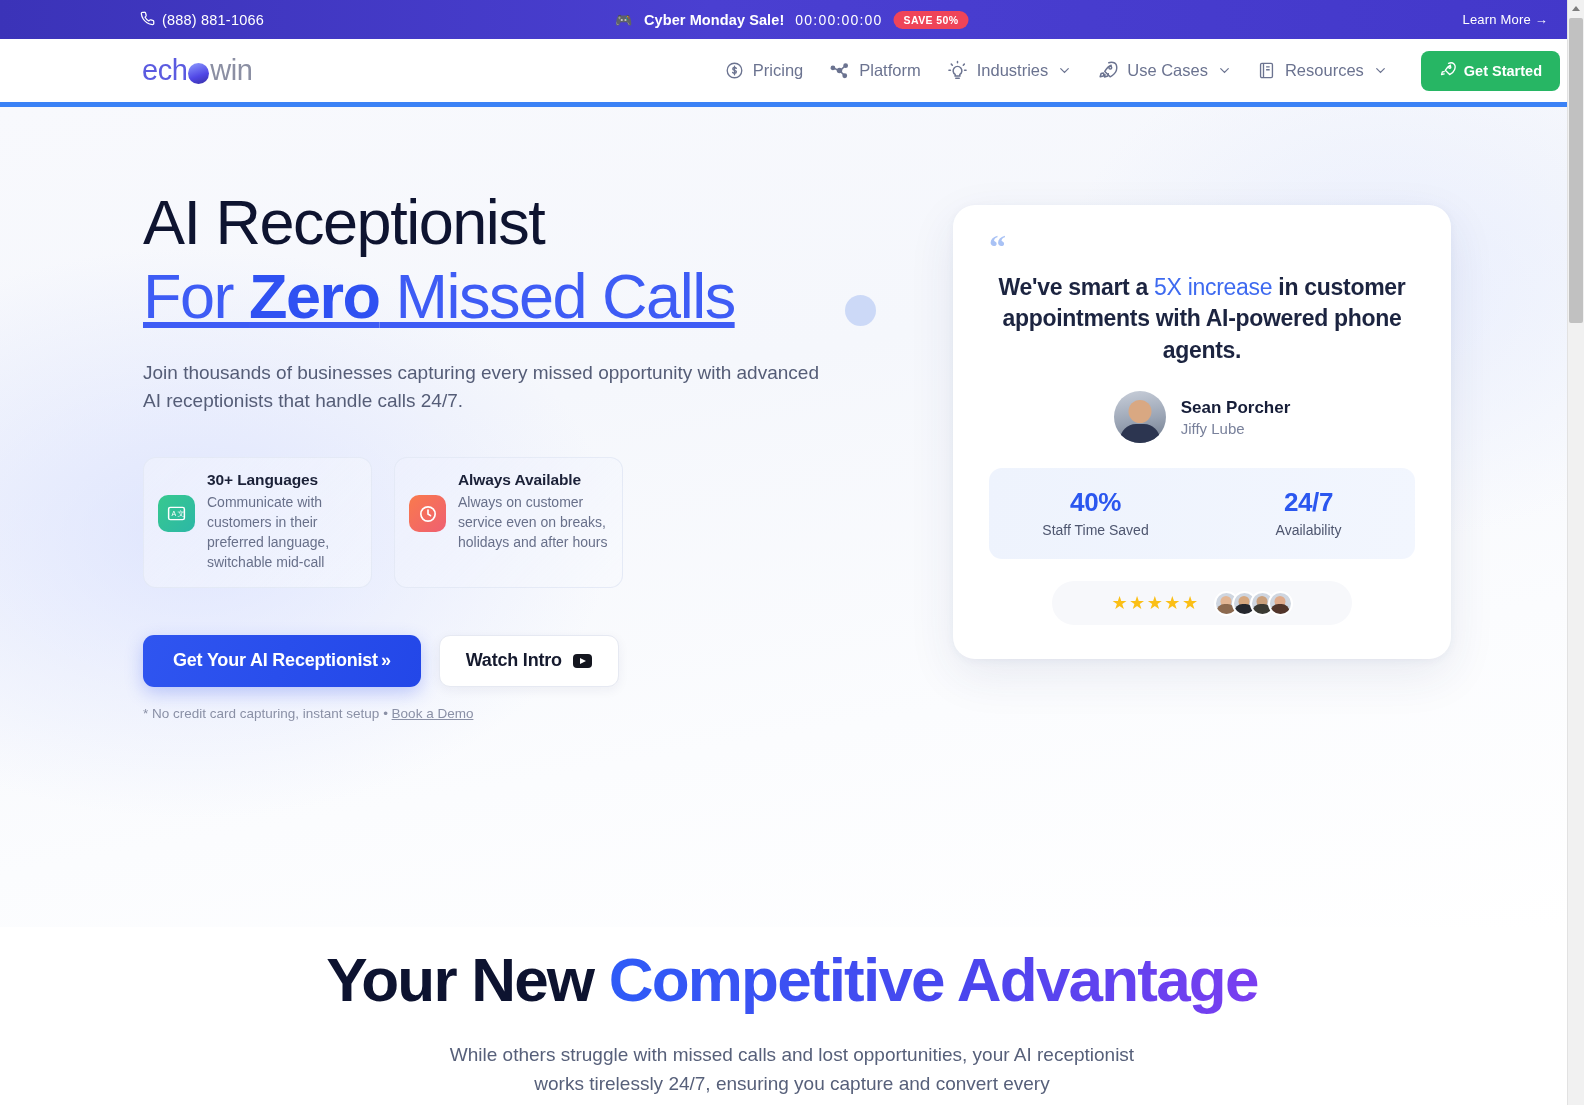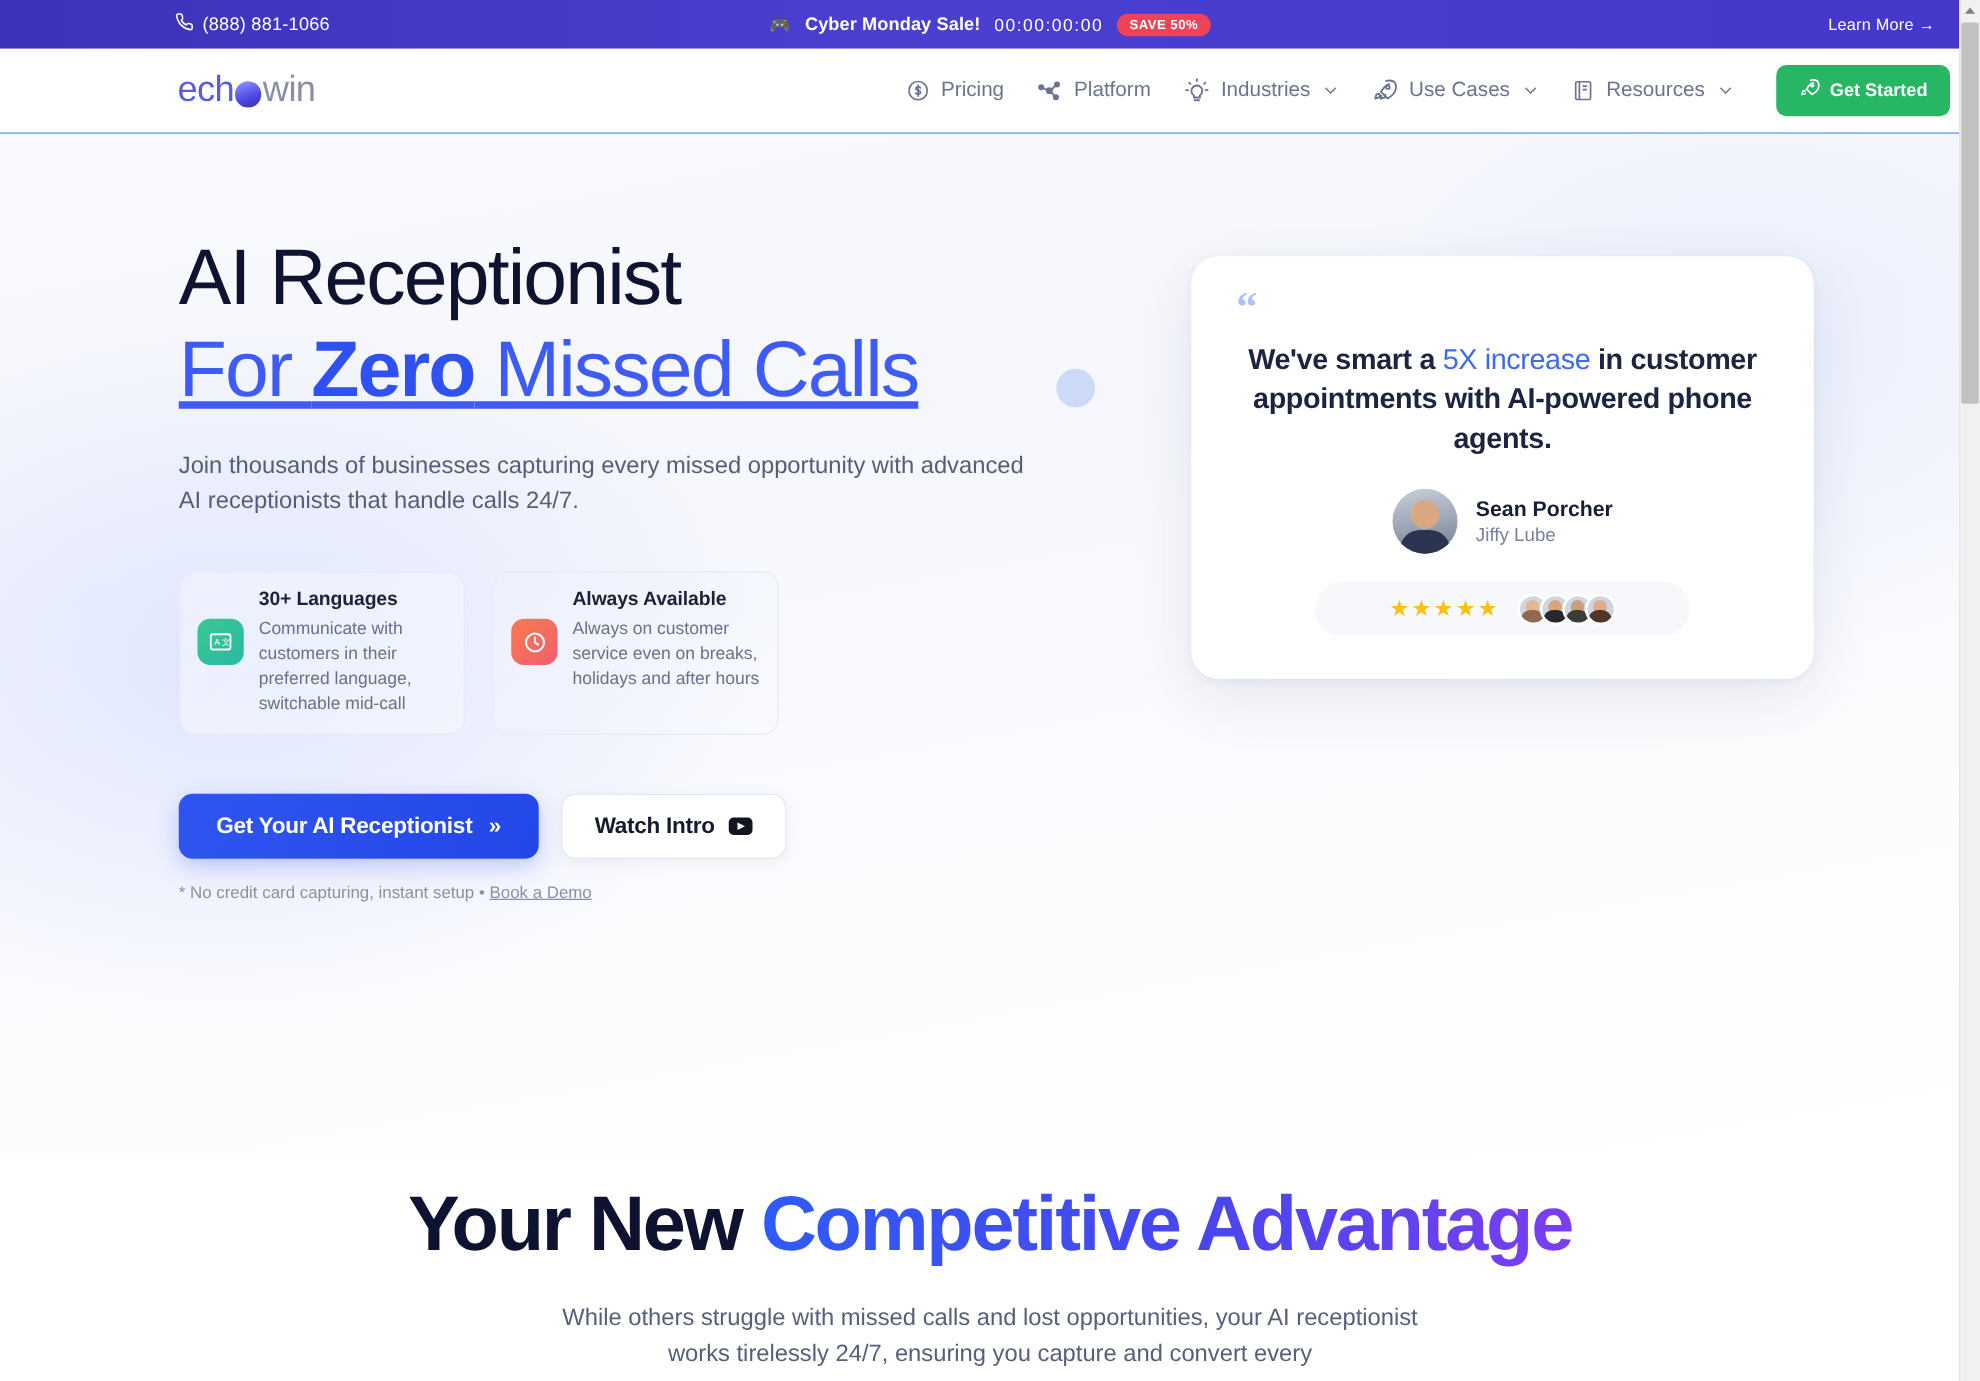--- a/index.html
+++ b/index.html
@@ -43,21 +43,21 @@
     margin-left:auto; font-size:13px; white-space:nowrap;
     margin-right:14px; letter-spacing:.2px;
   }
 
   
   .nav {
     height:68px;
     background:#fff;
     display:flex; align-items:center;
     padding:0 24px 0 0;
-    border-bottom:1px solid #3b82f6;
+    border-bottom:5px solid #3b82f6;
     position:relative;
   }
   .logo {
     margin-left:142px;
     display:flex; align-items:center;
     font-size:29px; letter-spacing:-.5px;
   }
   .logo .lw { color:#5b5be0; font-weight:400; }
   .logo .lg { color:#8b8fa3; font-weight:400; }
   .logo-dot {
@@ -126,21 +126,21 @@
   .fcard-body { flex:1; min-width:0; }
   .fcard-title { font-size:15.5px; font-weight:bold; color:#1b2138; letter-spacing:-.1px; }
   .fcard-desc { font-size:14px; color:#68708a; line-height:1.42; margin-top:4px; }
 
   .cta-row { display:flex; gap:18px; margin-top:47px; align-items:stretch; }
   .btn-primary {
     background:linear-gradient(110deg,#2f55f0 0%,#2347e8 100%);
     color:#fff; border:none; border-radius:11px;
     padding:0 30px; height:52px;
     font-size:18px; font-weight:bold; letter-spacing:-.2px;
-    display:flex; align-items:center; gap:13px; cursor:pointer;
+    display:flex; align-items:center; gap:3px; cursor:pointer;
     box-shadow:0 6px 18px rgba(45,80,240,.28);
   }
   .btn-secondary {
     background:#fff; color:#151a2e;
     border:1px solid #e6e9f2; border-radius:11px;
     padding:0 26px; height:52px;
     font-size:18px; font-weight:bold; letter-spacing:-.2px;
     display:flex; align-items:center; gap:11px; cursor:pointer;
     box-shadow:0 3px 12px rgba(30,40,80,.06);
   }
@@ -442,20 +442,30 @@
         <div class="tquote"><span>We've smart a </span><em>5X increase</em><span> in customer appointments with AI-powered phone agents.</span></div>
 
         <div class="tperson">
           <div class="tavatar"></div>
           <div>
             <div class="tname">Sean Porcher</div>
             <div class="tcompany">Jiffy Lube</div>
           </div>
         </div>
 
+        <div class="stats">
+          <div class="stat">
+            <div class="stat-v">40%</div>
+            <div class="stat-l">Staff Time Saved</div>
+          </div>
+          <div class="stat">
+            <div class="stat-v">24/7</div>
+            <div class="stat-l">Availability</div>
+          </div>
+        </div>
 
         <div class="ratings">
           <div class="stars">★★★★★</div>
           <div class="avstack">
             <div class="av av1"></div>
             <div class="av av2"></div>
             <div class="av av3"></div>
             <div class="av av4"></div>
           </div>
         </div>

